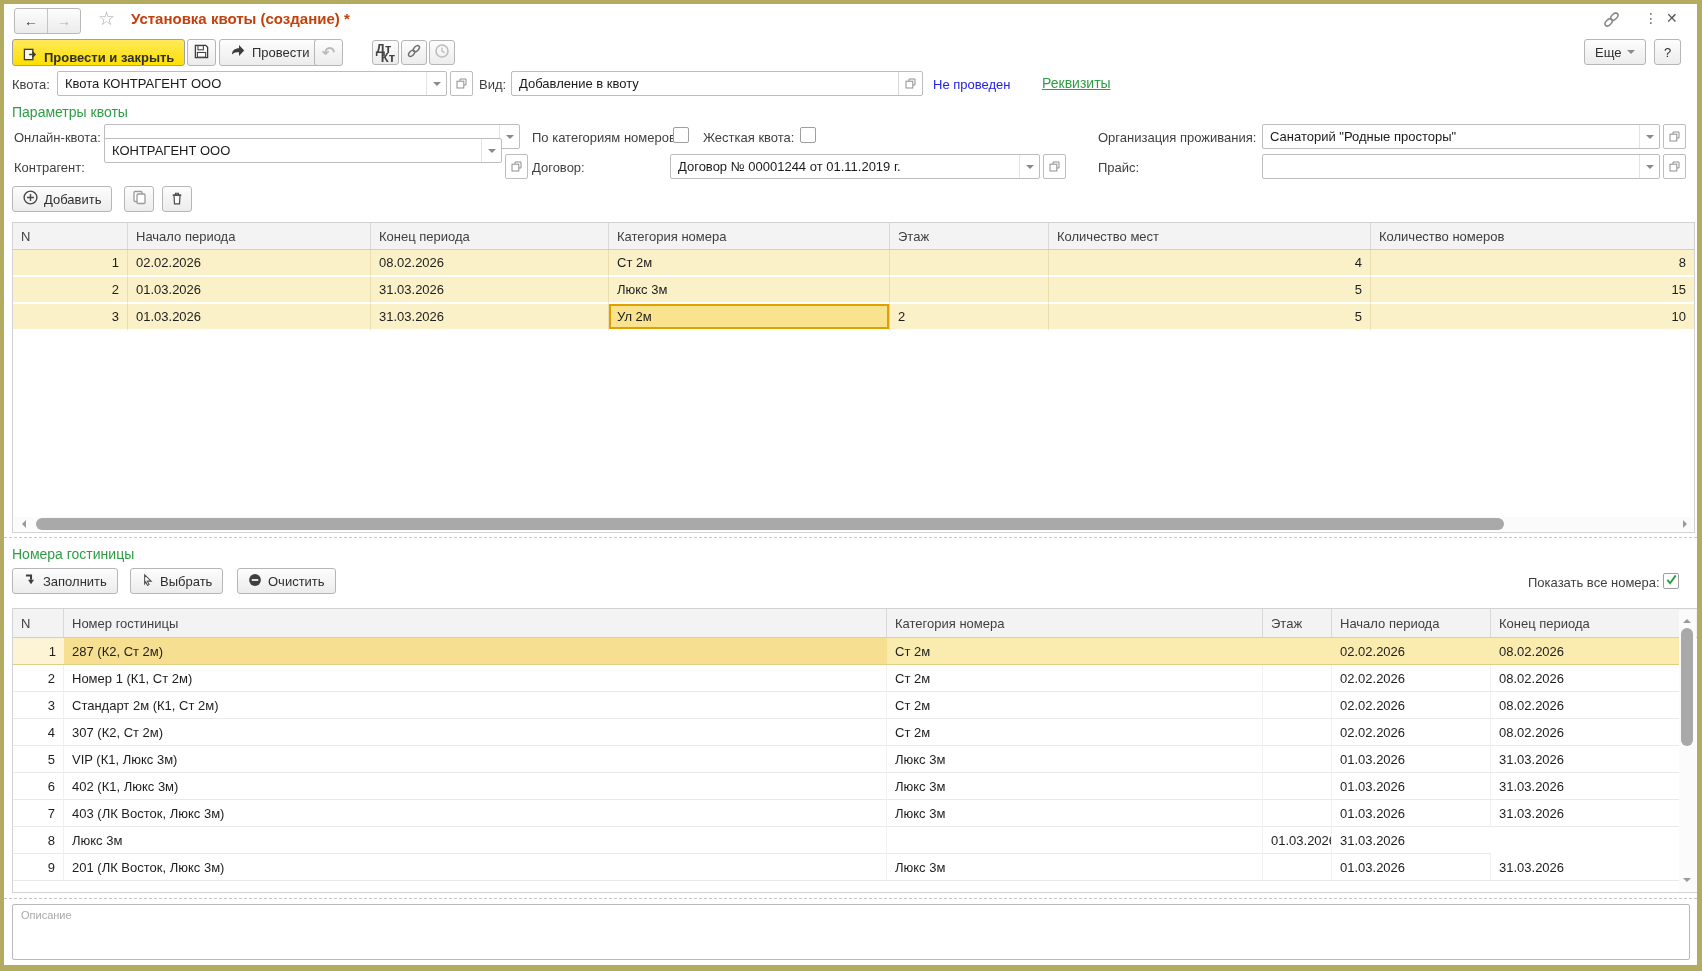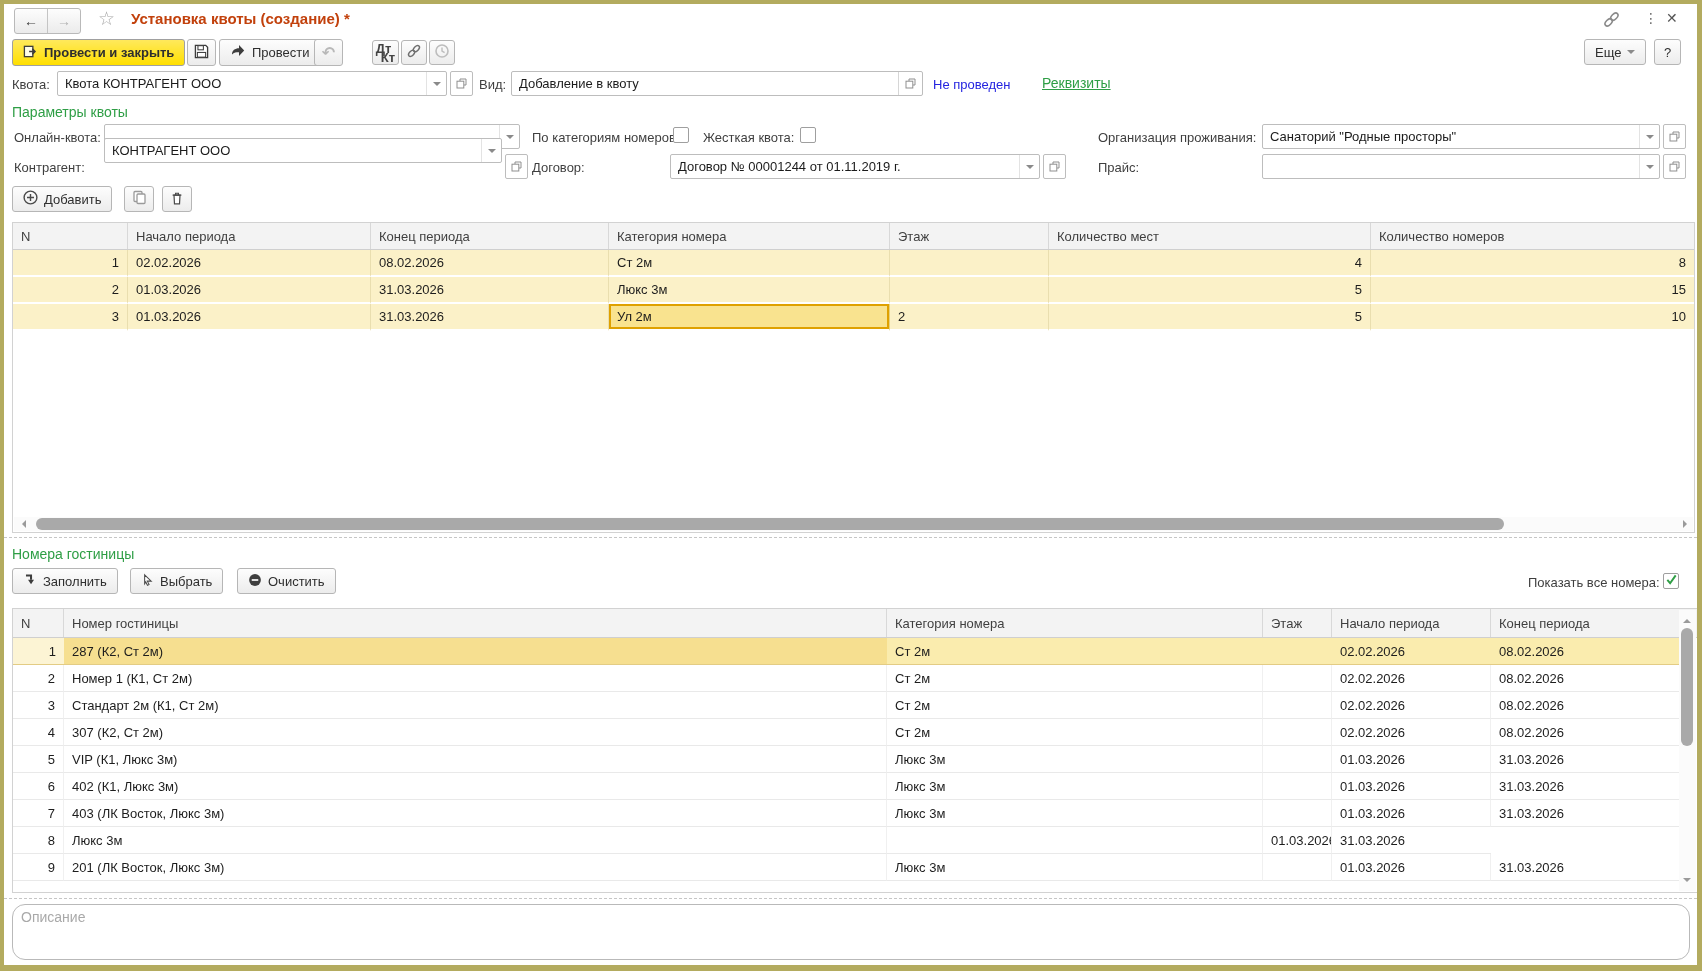--- a/index.html
+++ b/index.html
@@ -25,21 +25,21 @@
   .wtitle{font-size:15px;font-weight:bold;color:#c2410c;white-space:nowrap;}
   .tb-ic{color:#6e6e6e;font-size:15px;line-height:1;cursor:pointer;}
   .dots{font-size:14px;letter-spacing:0;}
   .closex{font-size:14px;color:#555;}
 
   
   .btn{display:inline-flex;align-items:center;gap:6px;background:linear-gradient(#fdfdfd,#ececec);
        border:1px solid #b6b6b6;border-radius:3px;padding:0 10px;height:26px;font-size:13px;color:#2e2e2e;
        cursor:pointer;white-space:nowrap;box-sizing:border-box;}
   .btn.ic{justify-content:center;padding:0;}
-  .btn.yellow{background:linear-gradient(#ffe95c,#ffdf00);border-color:#a0a0a0;font-weight:bold;}
+  .btn.yellow{background:linear-gradient(#ffe95c,#ffdf00);border-color:#a0a0a0;font-weight:bold;align-items:flex-end;}
   .btn.small{height:25px;}
   .caret-dn{width:0;height:0;border:4px solid transparent;border-top-color:#8a8a8a;margin-top:4px;}
   .dtkt{display:flex;flex-direction:column;font-size:13px;line-height:9px;color:#444;font-weight:bold;}
   .dtkt i:last-child{font-style:normal;margin-left:5px;}
   .dtkt i{font-style:normal;}
   .undo-glyph{font-size:16px;color:#b8b8b8;font-weight:bold;line-height:1;}
 
   
   .field{display:flex;align-items:center;height:25px;border:1px solid #bdbdbd;border-radius:2px;background:#fff;box-sizing:border-box;}
   .field .val{flex:1;padding:0 7px;color:#1b1b1b;white-space:nowrap;overflow:hidden;}
@@ -77,22 +77,22 @@
   .arr{width:0;height:0;border:4px solid transparent;}
   .arr-l{border-right-color:#9a9a9a;margin-left:4px;}
   .arr-r{border-left-color:#9a9a9a;position:absolute;right:2px;top:3px;}
   .vscroll{position:absolute;right:1px;top:1px;bottom:1px;width:17px;background:#fbfbfb;}
   .arr-u{position:absolute;top:5px;left:4px;border:4px solid transparent;border-bottom-color:#9a9a9a;}
   .arr-d{position:absolute;bottom:5px;left:4px;border:4px solid transparent;border-top-color:#9a9a9a;}
   .sb-thumb-v{position:absolute;left:2px;width:12px;top:18px;height:118px;background:#a9a9a9;border-radius:6px;}
 
   .splitter{position:absolute;left:4px;right:5px;border-top:1px dashed #c6c6c6;height:0;}
 
-  textarea.desc{position:absolute;border:1px solid #b9b9b9;border-radius:13px;resize:none;
-    font-family:"Liberation Sans","DejaVu Sans",sans-serif;font-size:14px;padding:4px 8px;box-sizing:border-box;outline:none;color:#1b1b1b;}
+  textarea.desc{position:absolute;border:1px solid #b9b9b9;border-radius:2px;resize:none;
+    font-family:"Liberation Sans","DejaVu Sans",sans-serif;font-size:11px;padding:4px 8px;box-sizing:border-box;outline:none;color:#1b1b1b;}
   textarea.desc::placeholder{color:#a9a9a9;}
 </style>
 </head>
 <body>
 
 <div class="window">
 
   <div class="abs navgroup" style="left:14px;top:8px;">
     <div class="navbtn">
         <span>←</span>

